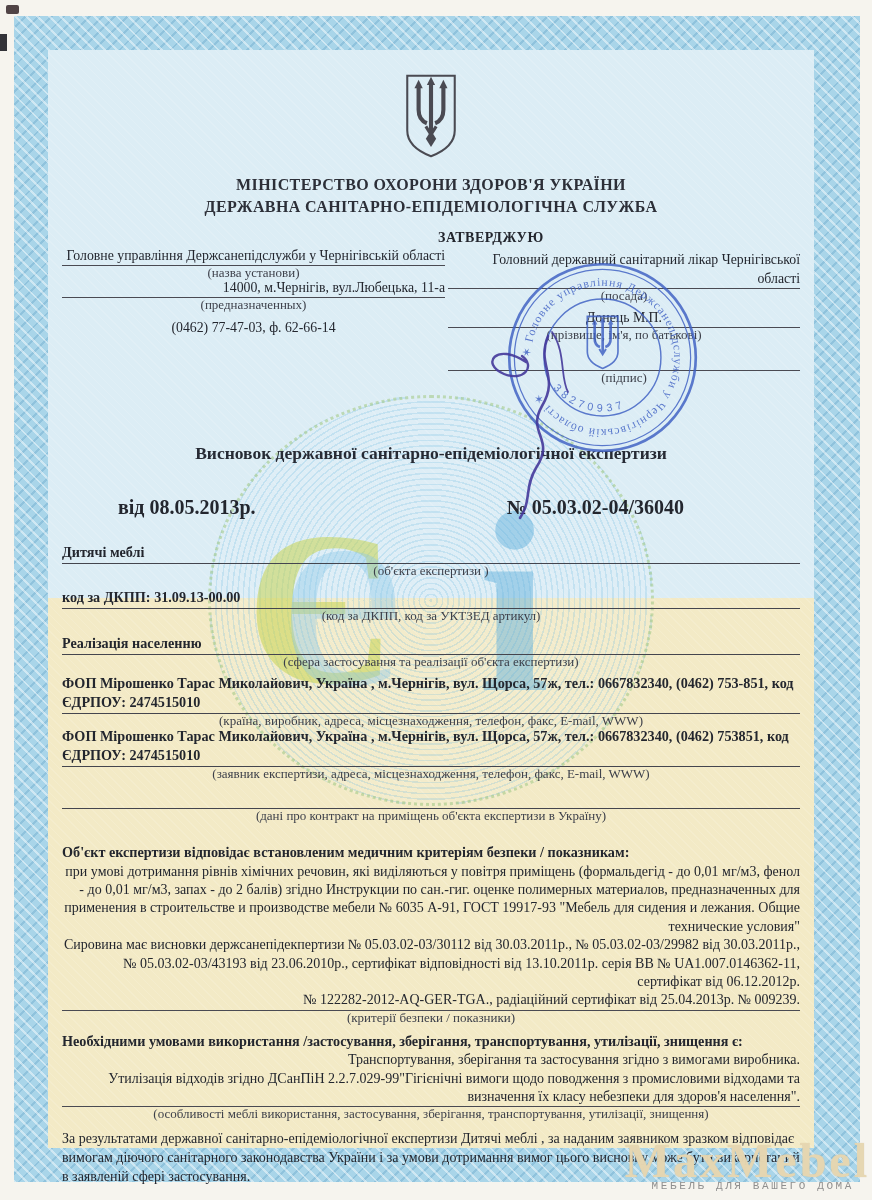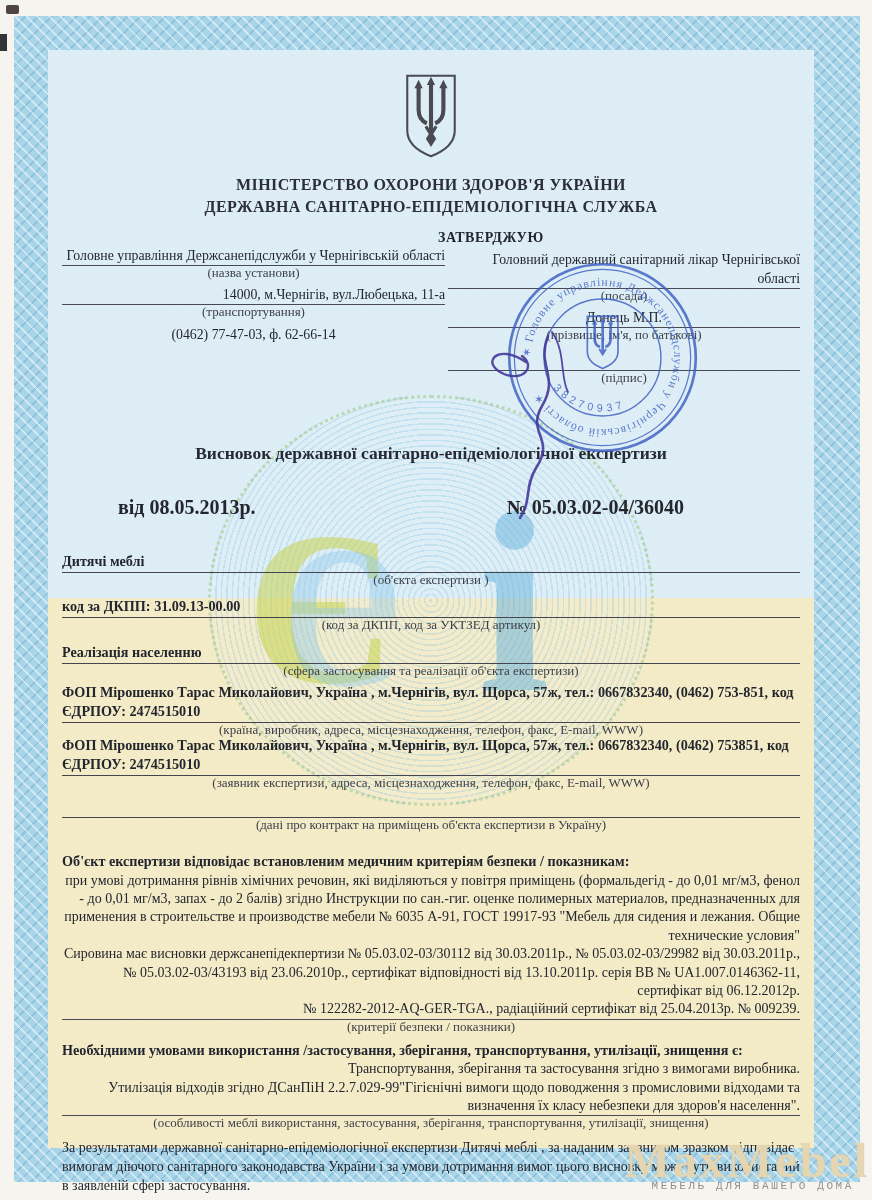--- a/index.html
+++ b/index.html
@@ -43,33 +43,33 @@
   
   .content{position:relative;z-index:2;padding:0 14px;}
   .emblem-wrap{margin-top:22px;height:92px;text-align:center;}
   .ministry{margin-top:10px;text-align:center;font-weight:bold;font-size:16px;line-height:22px;letter-spacing:.4px;color:#2c2f38;}
   .approve-row{display:flex;justify-content:space-between;margin-top:12px;}
   .col-left{width:383px;text-align:center;padding-top:16px;font-size:13.8px;}
   .col-right{width:352px;font-size:13.8px;}
   .uline{border-bottom:1px solid #4a4a52;text-align:right;}
   .cap{font-size:13px;color:#3c3f49;text-align:center;padding-top:1px;line-height:11px;}
   .cl-name,.cl-addr{line-height:19px;}
-  .cl-addr{margin-top:7px;}
+  .cl-addr{}
   .cl-phone{margin-top:8px;line-height:19px;}
   .approve-label{font-weight:bold;font-size:14px;transform:translateX(-10px);letter-spacing:.5px;}
   .cr-pos{margin-top:4px;line-height:19px;}
   .cr-name{margin-top:7px;text-align:center;line-height:19px;}
   .cr-sign{margin-top:9px;height:21px;}
   .doc-title{margin-top:60px;text-align:center;font-weight:bold;font-size:17.5px;color:#262a34;}
   .num-row{display:flex;margin-top:32px;font-weight:bold;font-size:20px;gap:29px;}
   .num-row .d{margin-left:56px;}
   .num-row .n{margin-left:auto;margin-right:116px;}
   .fld{margin-top:12px;}
   .fld-value{font-weight:bold;font-size:14.2px;line-height:19px;border-bottom:1px solid #44454e;padding-bottom:1px;min-height:18px;}
-  .f1{margin-top:33px;}
+  .f1{margin-top:24px;}
   .f3{margin-top:13px;}
   .f4{margin-top:7px;}
   .f5{margin-top:1px;}
   .f6 .fld-value{min-height:16px;}
   .para{margin-top:8px;}
   .para-head{font-weight:bold;font-size:14.2px;line-height:18.5px;}
   .para-body{font-size:14px;line-height:18.4px;white-space:pre-line;}
   .para .uline{margin-top:1px;}
   .conclusion{margin-top:11px;font-size:14px;line-height:18.6px;}
   .crit{margin-top:22px;}
@@ -123,21 +123,21 @@
         </div>
 
         <div class="ministry">МІНІСТЕРСТВО ОХОРОНИ ЗДОРОВ'Я УКРАЇНИ</div>
         <div class="ministry" style="margin-top:0;">ДЕРЖАВНА САНІТАРНО-ЕПІДЕМІОЛОГІЧНА СЛУЖБА</div>
 
         <div class="approve-row">
           <div class="col-left">
             <div class="cl-name uline">Головне управління Держсанепідслужби у Чернігівській області</div>
             <div class="cap">(назва установи)</div>
             <div class="cl-addr uline">14000, м.Чернігів, вул.Любецька, 11-а</div>
-            <div class="cap">(транспортування)</div>
+            <div class="cap">(предназначенных)</div>
             <div class="cl-phone">(0462) 77-47-03, ф. 62-66-14</div>
           </div>
           <div class="col-right">
             <div class="approve-label">ЗАТВЕРДЖУЮ</div>
             <div class="cr-pos uline">Головний державний санітарний лікар Чернігівської області</div>
             <div class="cap">(посада)</div>
             <div class="cr-name uline">Донець М.П.</div>
             <div class="cap">(прізвище, ім'я, по батькові)</div>
             <div class="cr-sign uline"></div>
             <div class="cap">(підпис)</div>

